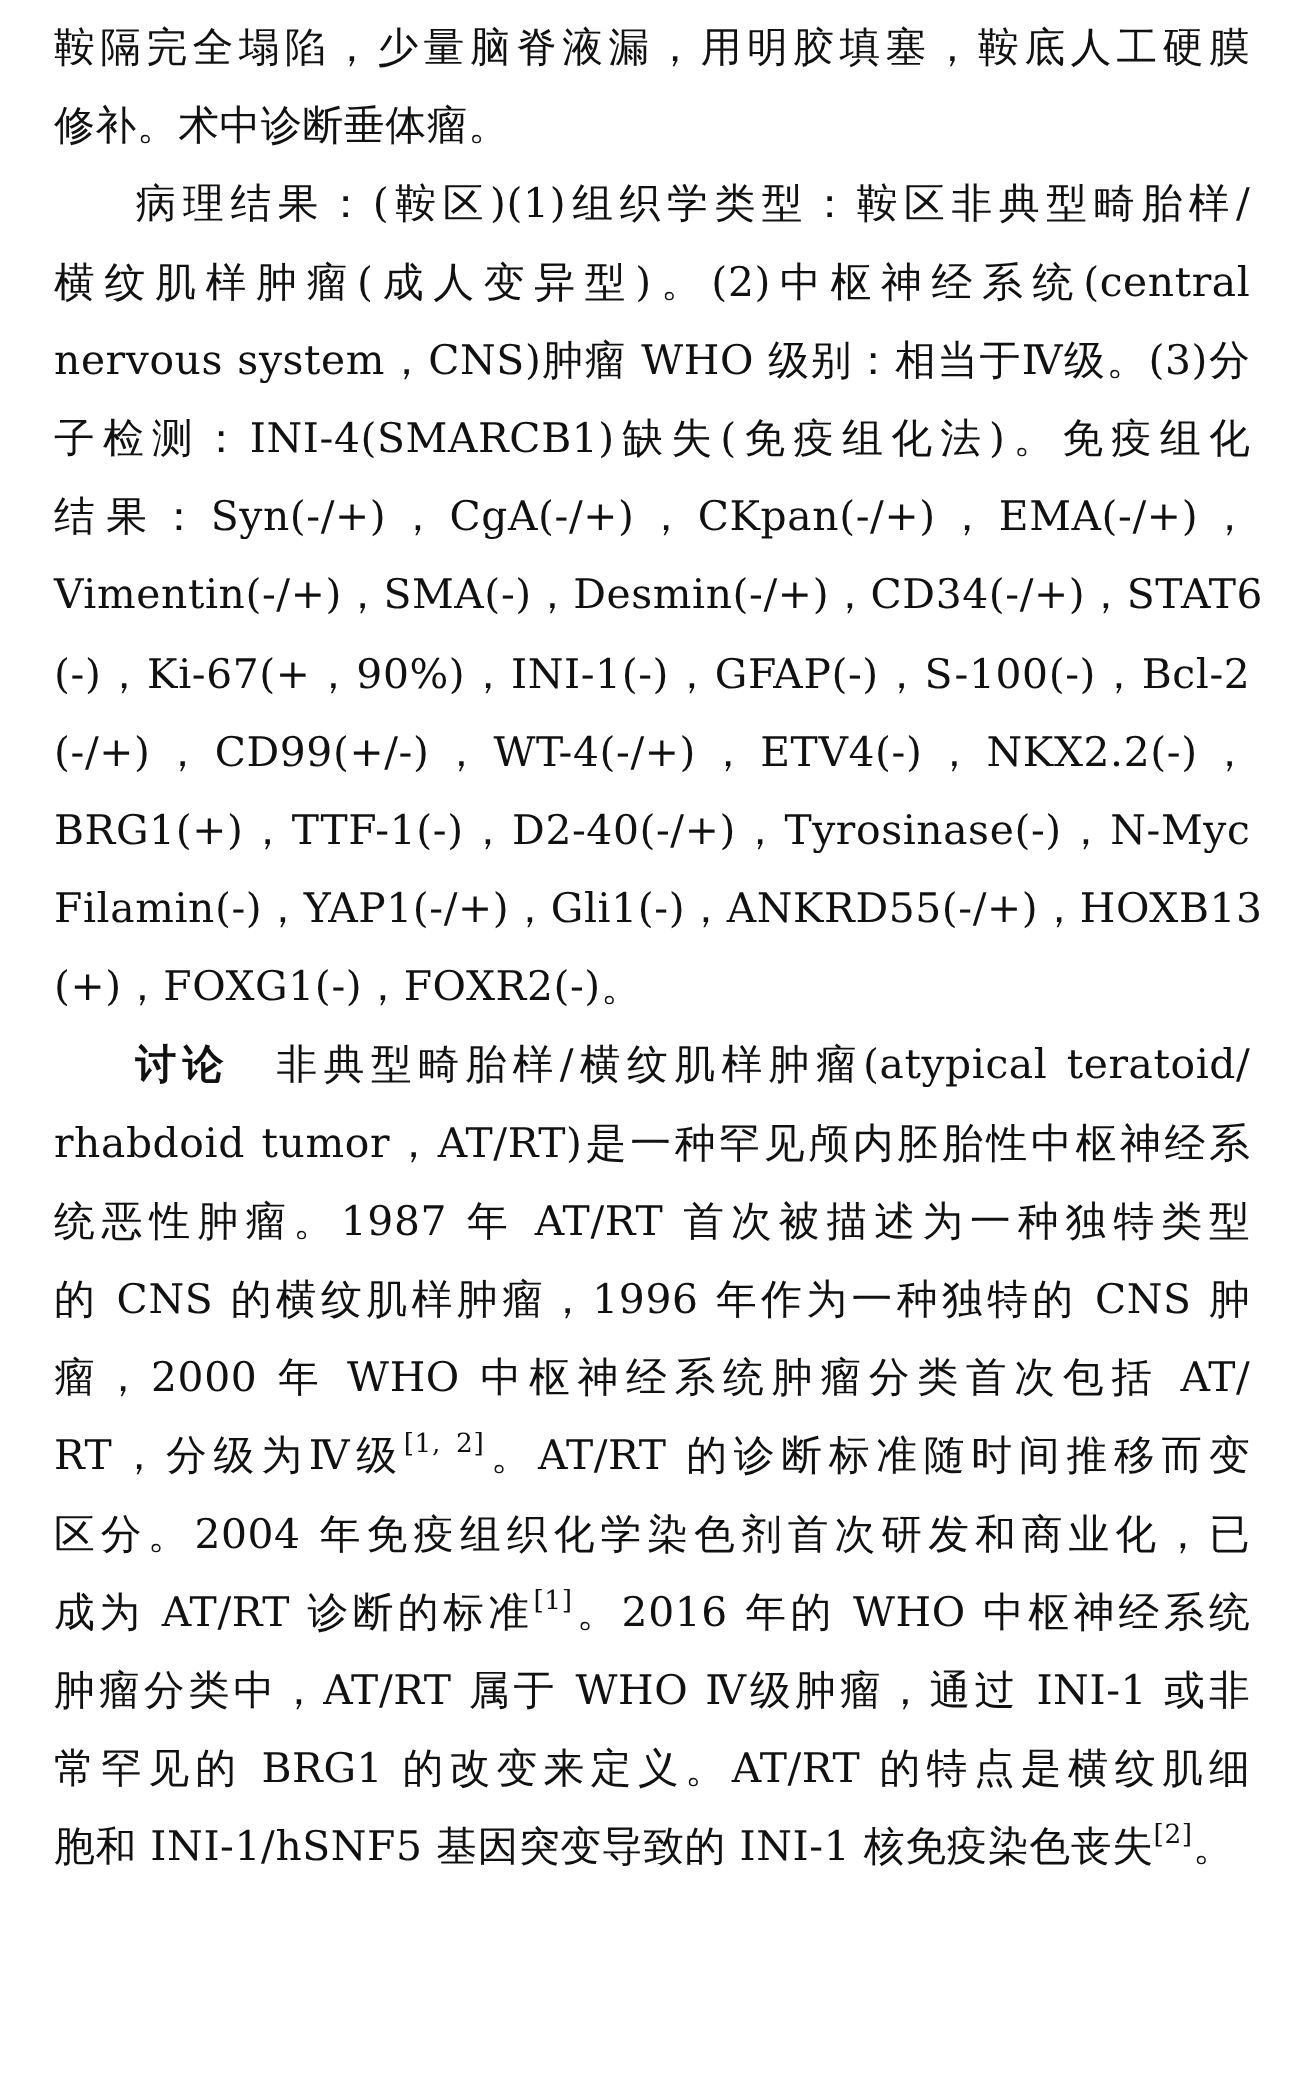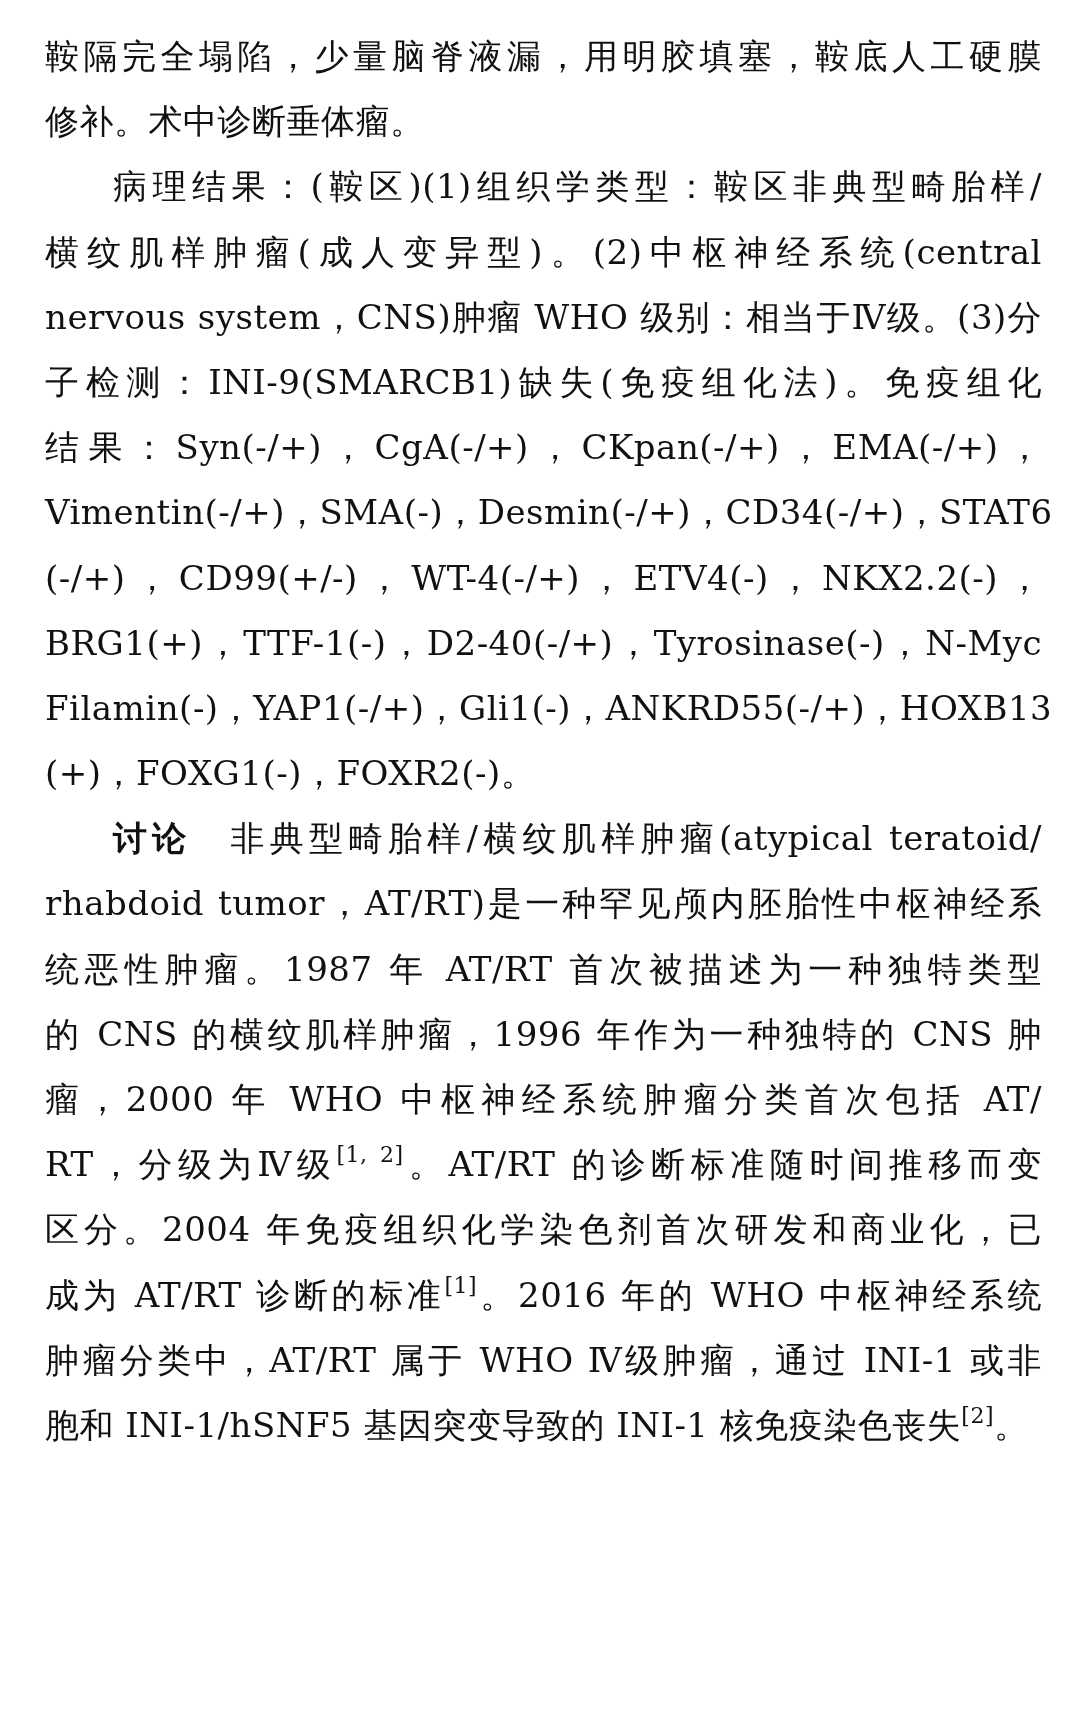--- a/index.html
+++ b/index.html
@@ -11,21 +11,21 @@
       width: 1080px;
       height: 1728px;
       overflow: hidden;
       position: relative;
       font-family: "DejaVu Serif", "Liberation Serif", serif;
       color: #111111;
     }
     .page {
       position: absolute;
       left: 45px;
-      top: 24px;
+      top: 8px;
       width: 997px;
     }
     .line {
       height: 65.2px;
       line-height: 65.2px;
       font-size: 34px;
       white-space: nowrap;
       text-align: justify;
       text-align-last: justify;
       letter-spacing: 0.5px;
@@ -54,35 +54,37 @@
 
   <div>
     <div class="line">鞍隔完全塌陷，少量脑脊液漏，用明胶填塞，鞍底人工硬膜</div>
     <div class="line last">修补。术中诊断垂体瘤。</div>
   </div>
 
   <div>
     <div class="line indent">病理结果：(鞍区)(1)组织学类型：鞍区非典型畸胎样/</div>
     <div class="line">横纹肌样肿瘤(成人变异型)。(2)中枢神经系统(central</div>
     <div class="line">nervous system，CNS)肿瘤 WHO 级别：相当于Ⅳ级。(3)分</div>
-    <div class="line">子检测：INI-9(SMARCB1)缺失(免疫组化法)。免疫组化</div>
+    <div class="line">子检测：INI-4(SMARCB1)缺失(免疫组化法)。免疫组化</div>
     <div class="line">结果：Syn(-/+)，CgA(-/+)，CKpan(-/+)，EMA(-/+)，</div>
     <div class="line">Vimentin(-/+)，SMA(-)，Desmin(-/+)，CD34(-/+)，STAT6</div>
+    <div class="line">(-)，Ki-67(+，90%)，INI-1(-)，GFAP(-)，S-100(-)，Bcl-2</div>
     <div class="line">(-/+)，CD99(+/-)，WT-4(-/+)，ETV4(-)，NKX2.2(-)，</div>
     <div class="line">BRG1(+)，TTF-1(-)，D2-40(-/+)，Tyrosinase(-)，N-Myc</div>
     <div class="line">Filamin(-)，YAP1(-/+)，Gli1(-)，ANKRD55(-/+)，HOXB13</div>
     <div class="line last">(+)，FOXG1(-)，FOXR2(-)。</div>
   </div>
 
   <div>
     <div class="line indent"><span class="bold">讨论</span><span class="gap"></span><span>非典型畸胎样/横纹肌样肿瘤(atypical teratoid/</span></div>
     <div class="line">rhabdoid tumor，AT/RT)是一种罕见颅内胚胎性中枢神经系</div>
     <div class="line">统恶性肿瘤。1987 年 AT/RT 首次被描述为一种独特类型</div>
     <div class="line">的 CNS 的横纹肌样肿瘤，1996 年作为一种独特的 CNS 肿</div>
     <div class="line">瘤，2000 年 WHO 中枢神经系统肿瘤分类首次包括 AT/</div>
     <div class="line"><span>RT，分级为Ⅳ级</span><sup>[1, 2]</sup><span>。AT/RT 的诊断标准随时间推移而变</span></div>
     <div class="line">区分。2004 年免疫组织化学染色剂首次研发和商业化，已</div>
     <div class="line"><span>成为 AT/RT 诊断的标准</span><sup>[1]</sup><span>。2016 年的 WHO 中枢神经系统</span></div>
     <div class="line">肿瘤分类中，AT/RT 属于 WHO Ⅳ级肿瘤，通过 INI-1 或非</div>
+    <div class="line">常罕见的 BRG1 的改变来定义。AT/RT 的特点是横纹肌细</div>
     <div class="line last"><span>胞和 INI-1/hSNF5 基因突变导致的 INI-1 核免疫染色丧失</span><sup>[2]</sup><span>。</span></div>
   </div>
 
 </div>
 
 </body></html>

